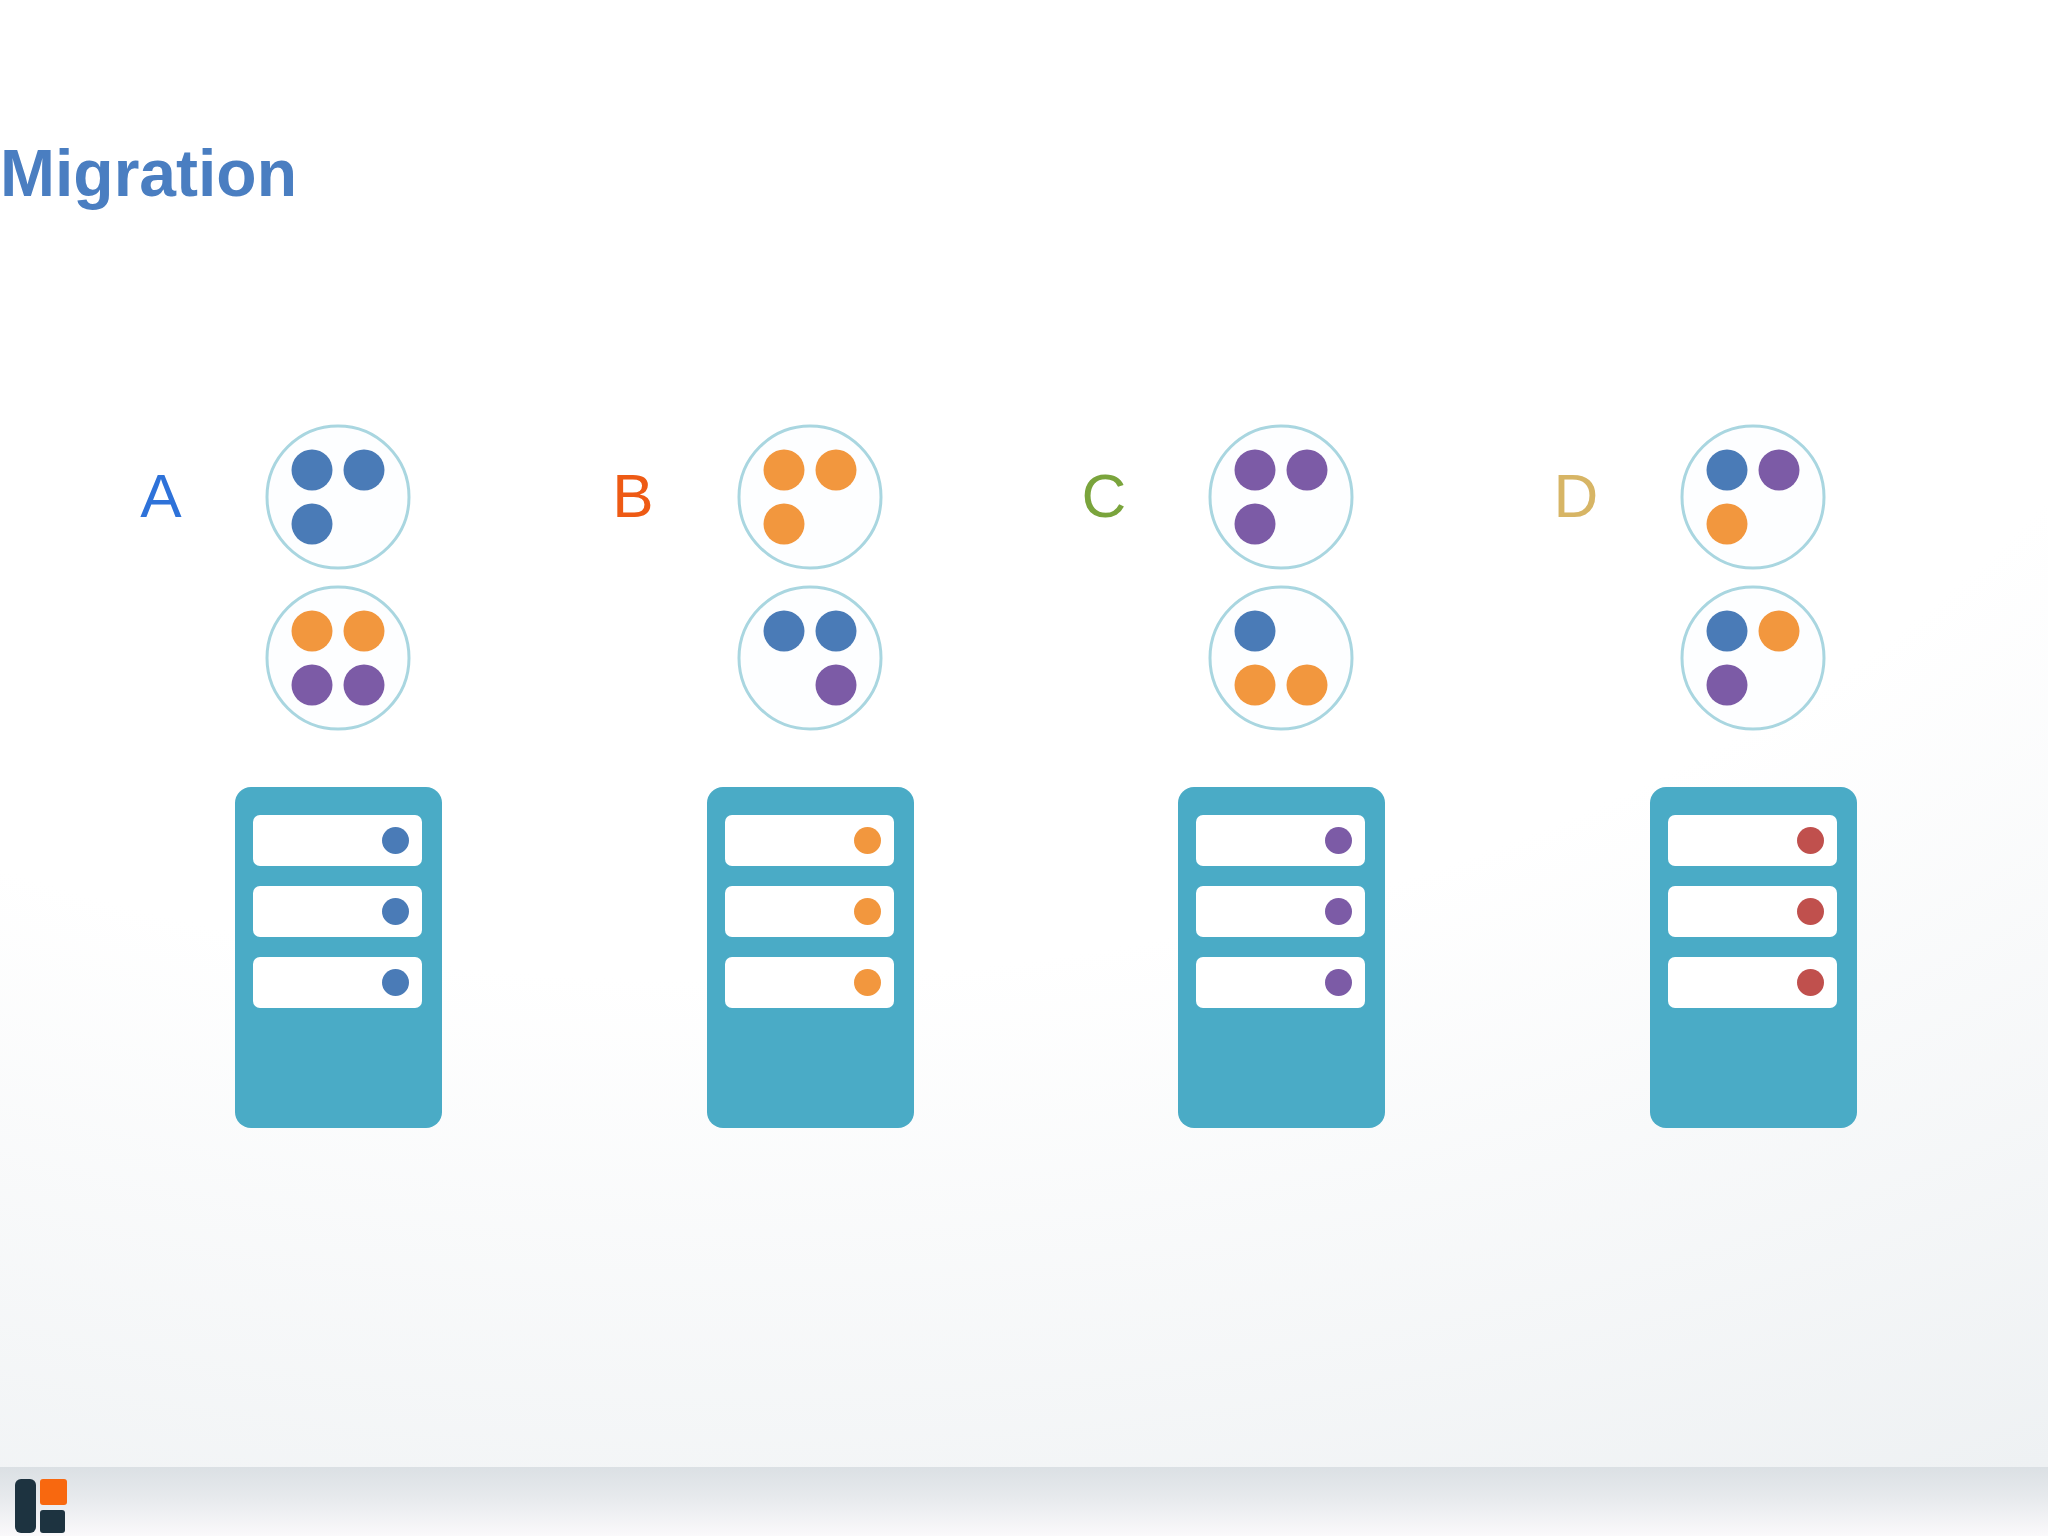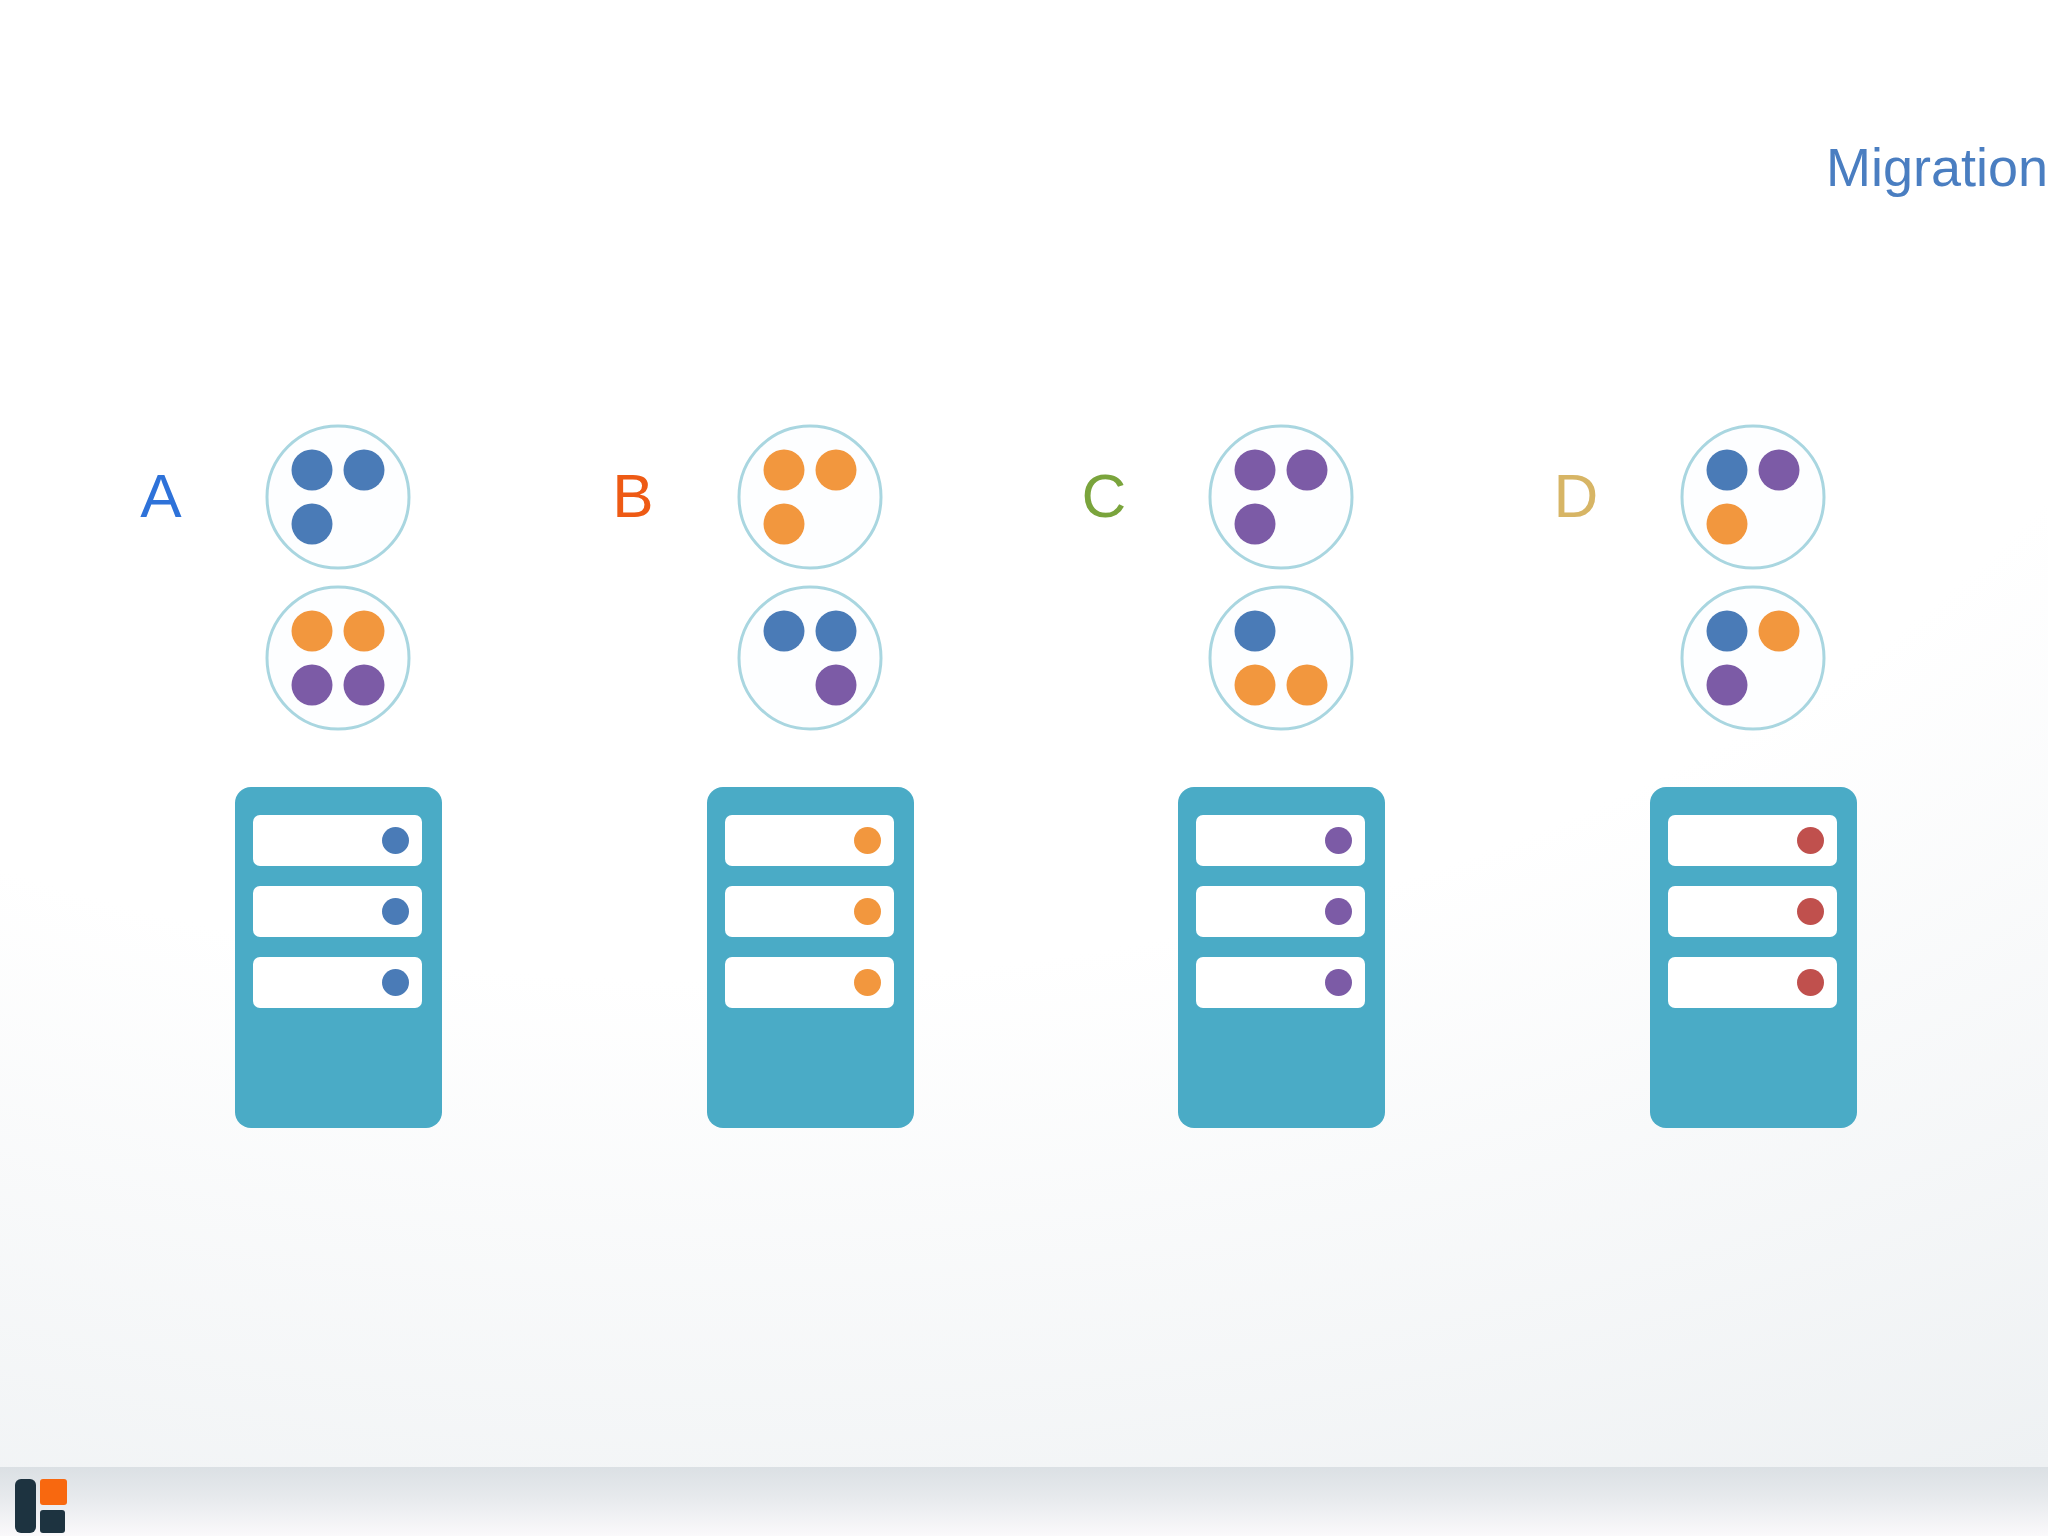--- a/index.html
+++ b/index.html
@@ -3,21 +3,21 @@
 <meta charset="utf-8">
 <style>
   html,body{margin:0;padding:0;}
   body{
     width:2048px;height:1536px;position:relative;overflow:hidden;
     font-family:"Liberation Sans", sans-serif;
     background:radial-gradient(130% 110% at 35% 0%, #ffffff 58%, #eef1f3 100%);
   }
   .title{
     position:absolute;top:140px;left:0;width:100%;
-    text-align:right;font-size:54px;font-weight:400;line-height:1;
+    text-align:left;font-size:66px;font-weight:700;line-height:1;
   }
   .group-label{
     position:absolute;font-size:62px;font-weight:400;line-height:1;
     transform:translate(-50%,-50%);
   }
   .vm-circle{
     position:absolute;width:139px;height:139px;border-radius:50%;
     border:3px solid #a9d6e0;background:#fdfeff;
     transform:translate(-50%,-50%);
   }

